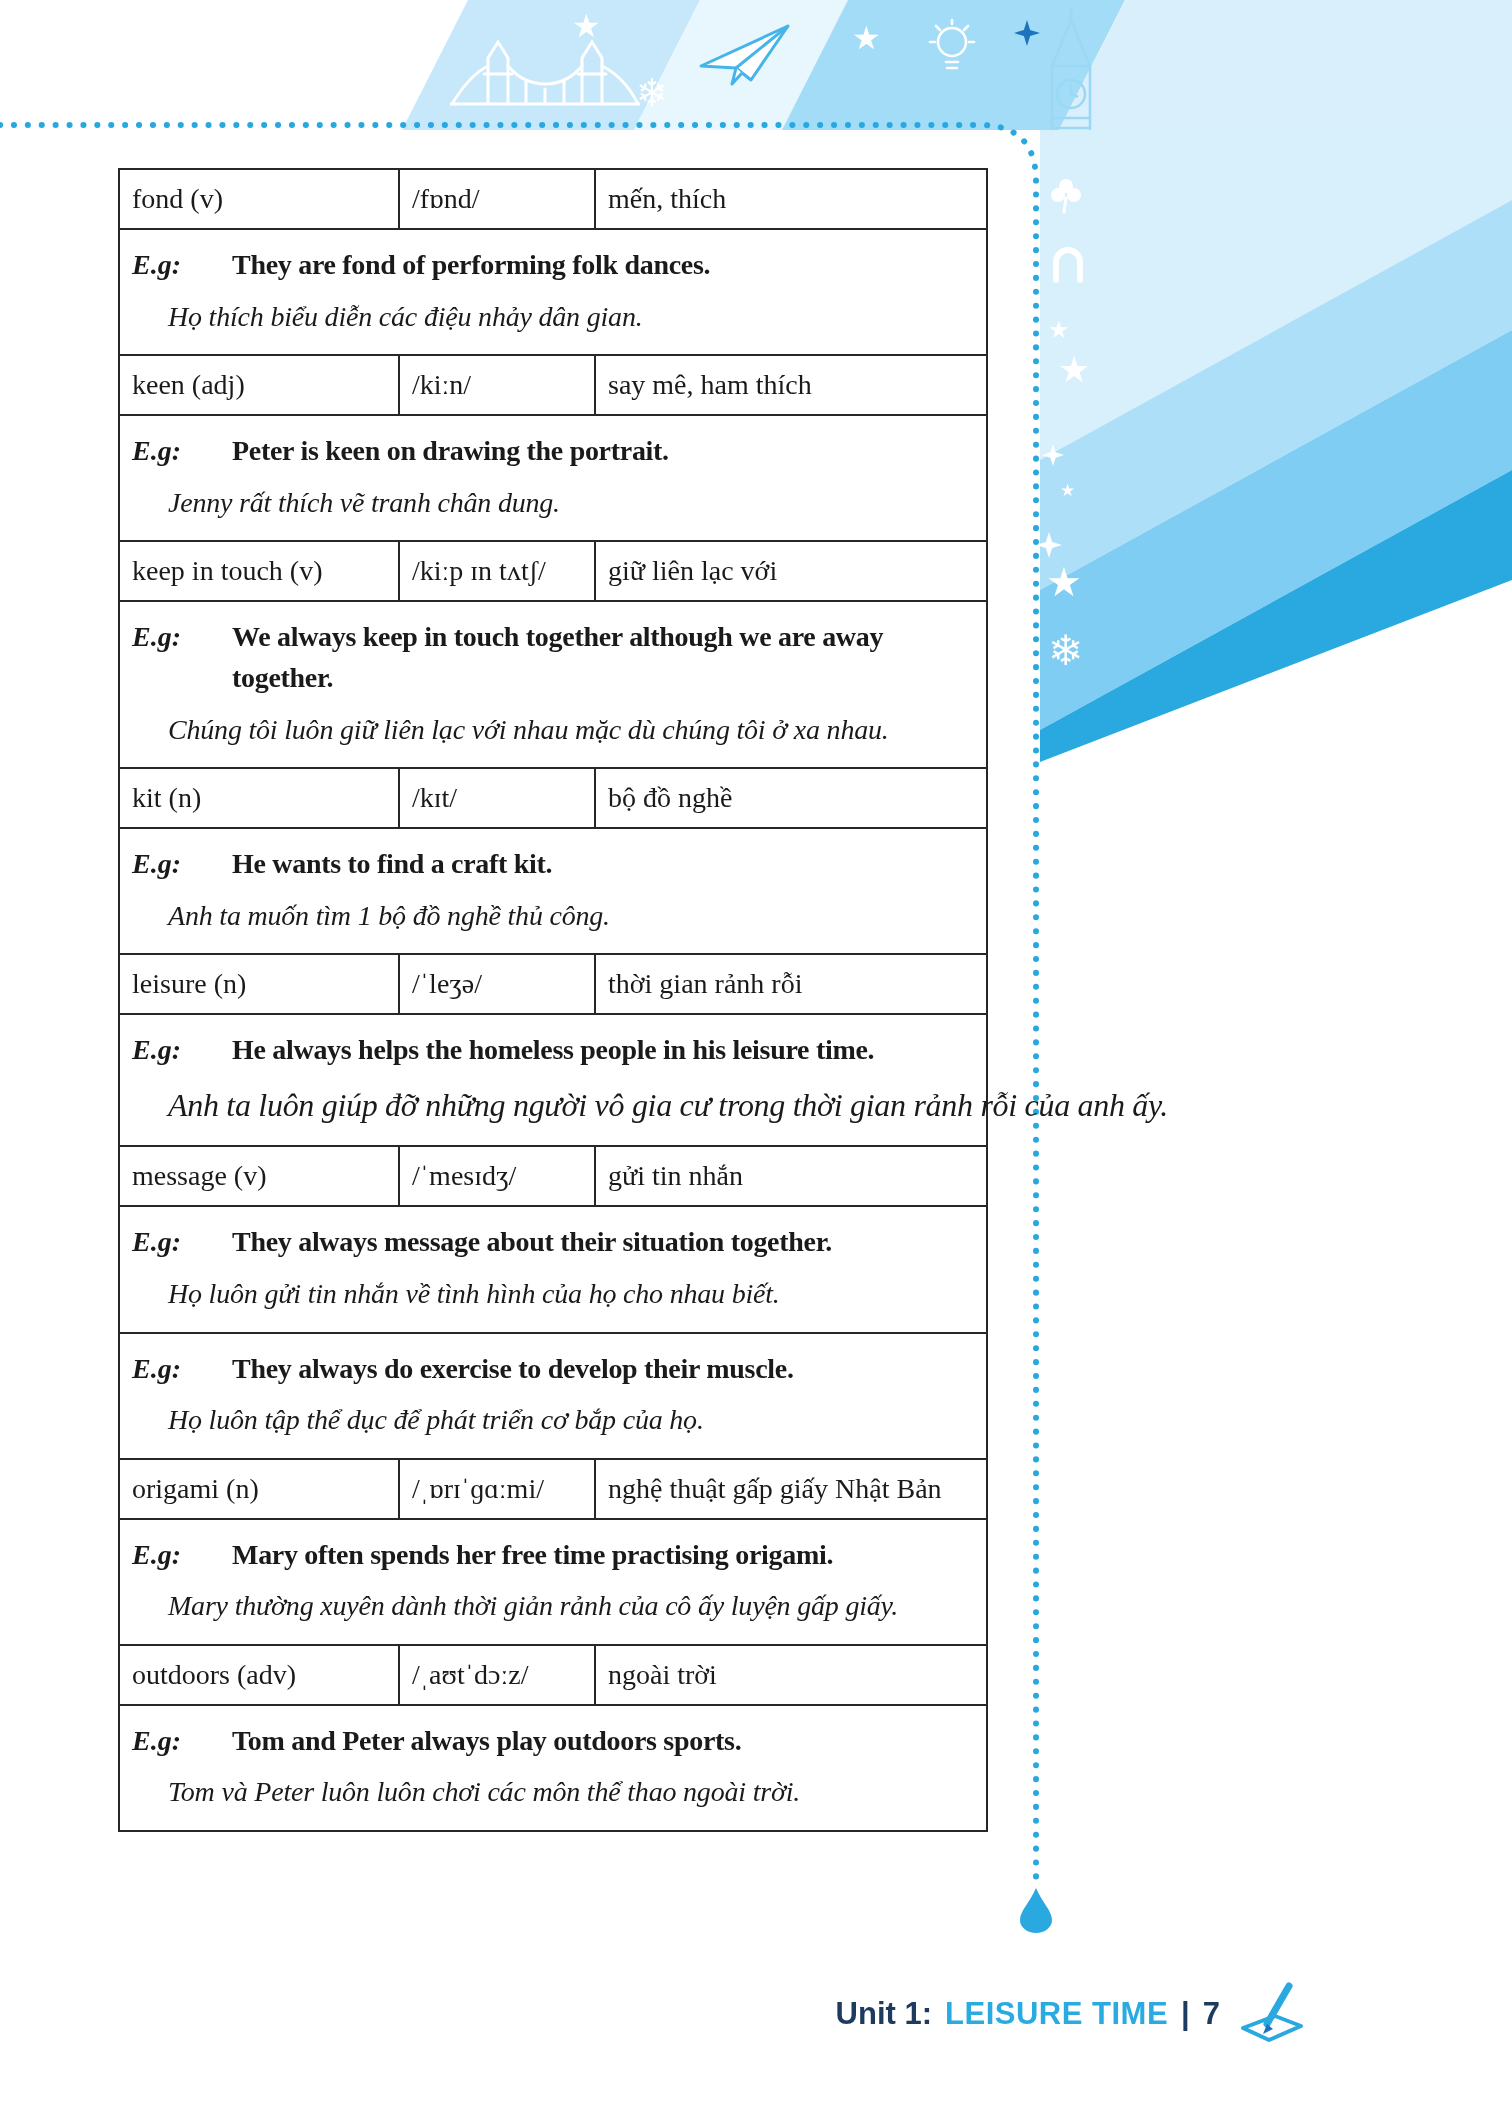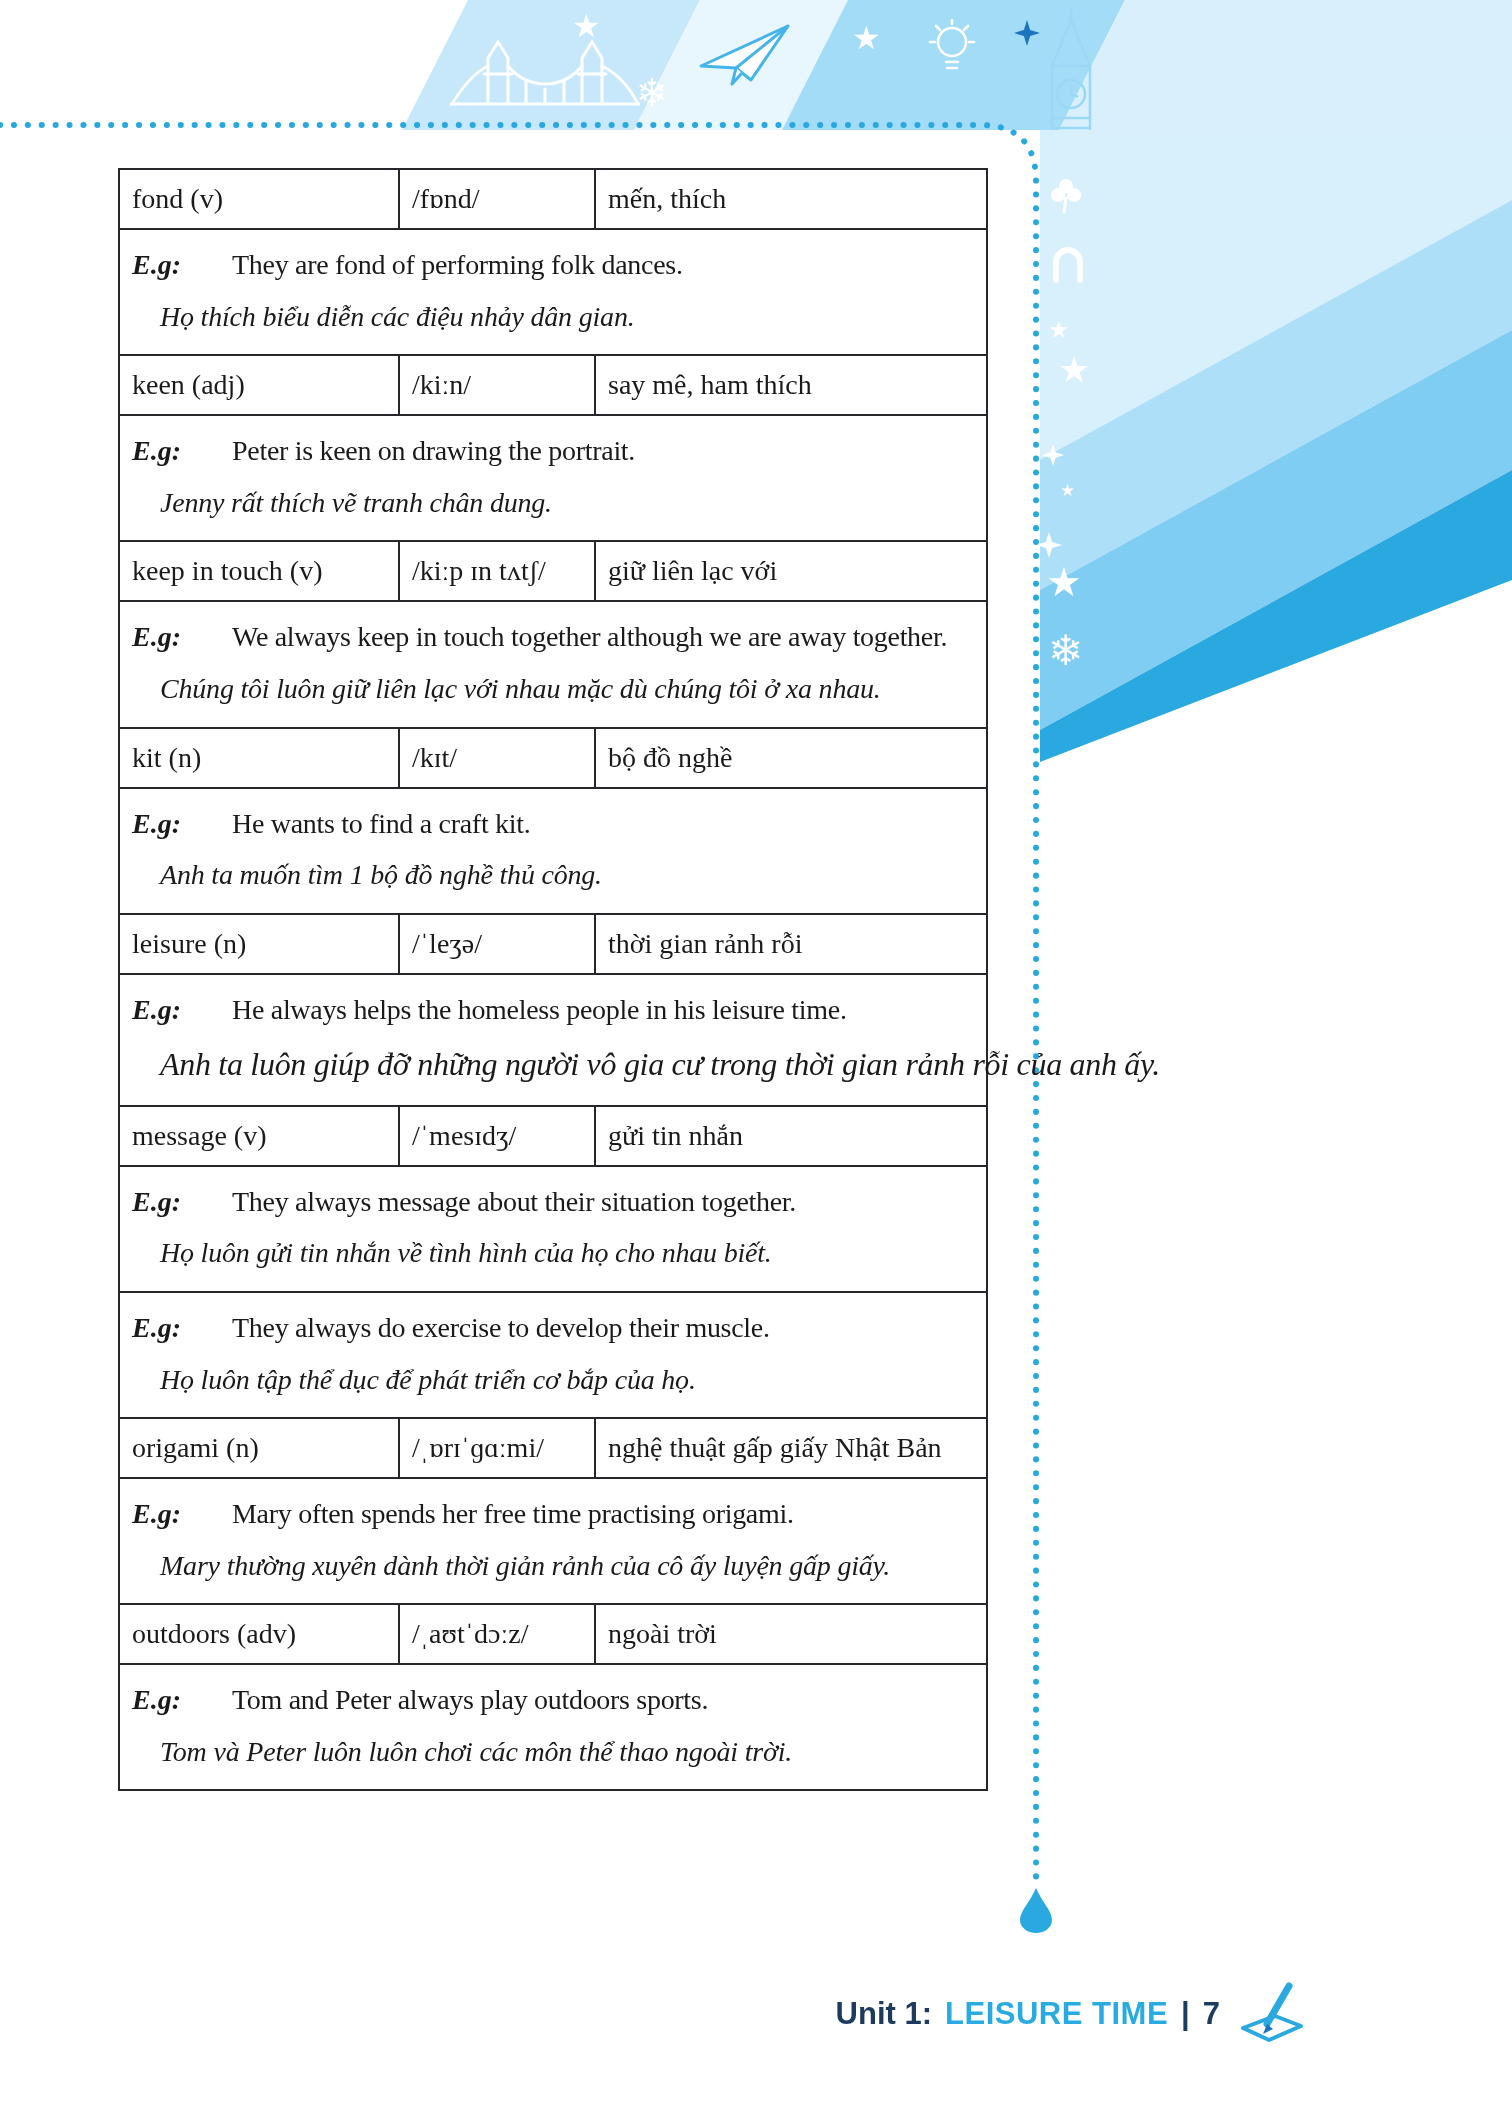--- a/index.html
+++ b/index.html
@@ -17,22 +17,22 @@
     clip-path:polygon(50% 0,62% 38%,100% 50%,62% 62%,50% 100%,38% 62%,0 50%,38% 38%);}
 
   
   #vocab-table-wrap{left:118px;top:168px;width:868px;}
   table{border-collapse:collapse;width:868px;table-layout:fixed;}
   td{border:2px solid #27262b;vertical-align:middle;box-sizing:border-box;}
   .word-row td{height:60px;font-size:28px;padding:6px 12px;}
   .c-eg{padding:15px 10px 17px 12px;font-size:28px;line-height:1.45;}
   .eg-line{display:flex;align-items:baseline;gap:48px;}
   .eg-label{font-weight:700;font-style:italic;min-width:52px;flex:0 0 52px;}
-  .eg-en{letter-spacing:-0.3px;}
-  .eg-vi{font-style:italic;margin-left:28px;margin-top:11px;letter-spacing:-0.2px;}
+  .eg-en{letter-spacing:-0.3px;font-weight:bold;}
+  .eg-vi{font-style:italic;margin-left:36px;margin-top:11px;letter-spacing:-0.2px;}
   .eg-vi.condensed{font-size:32px;letter-spacing:-0.3px;white-space:nowrap;}
 
   
   #footer-bar{top:1978px;right:205px;display:flex;align-items:center;gap:15px;
     font-family:"Liberation Sans",sans-serif;font-size:31px;}
   #footer-text{display:flex;align-items:flex-start;gap:13px;}
   .f-navy{color:#1d3a5f;font-weight:600;}
   .f-cyan{color:#29abe2;font-weight:700;letter-spacing:0.5px;}
 </style>
 </head>

